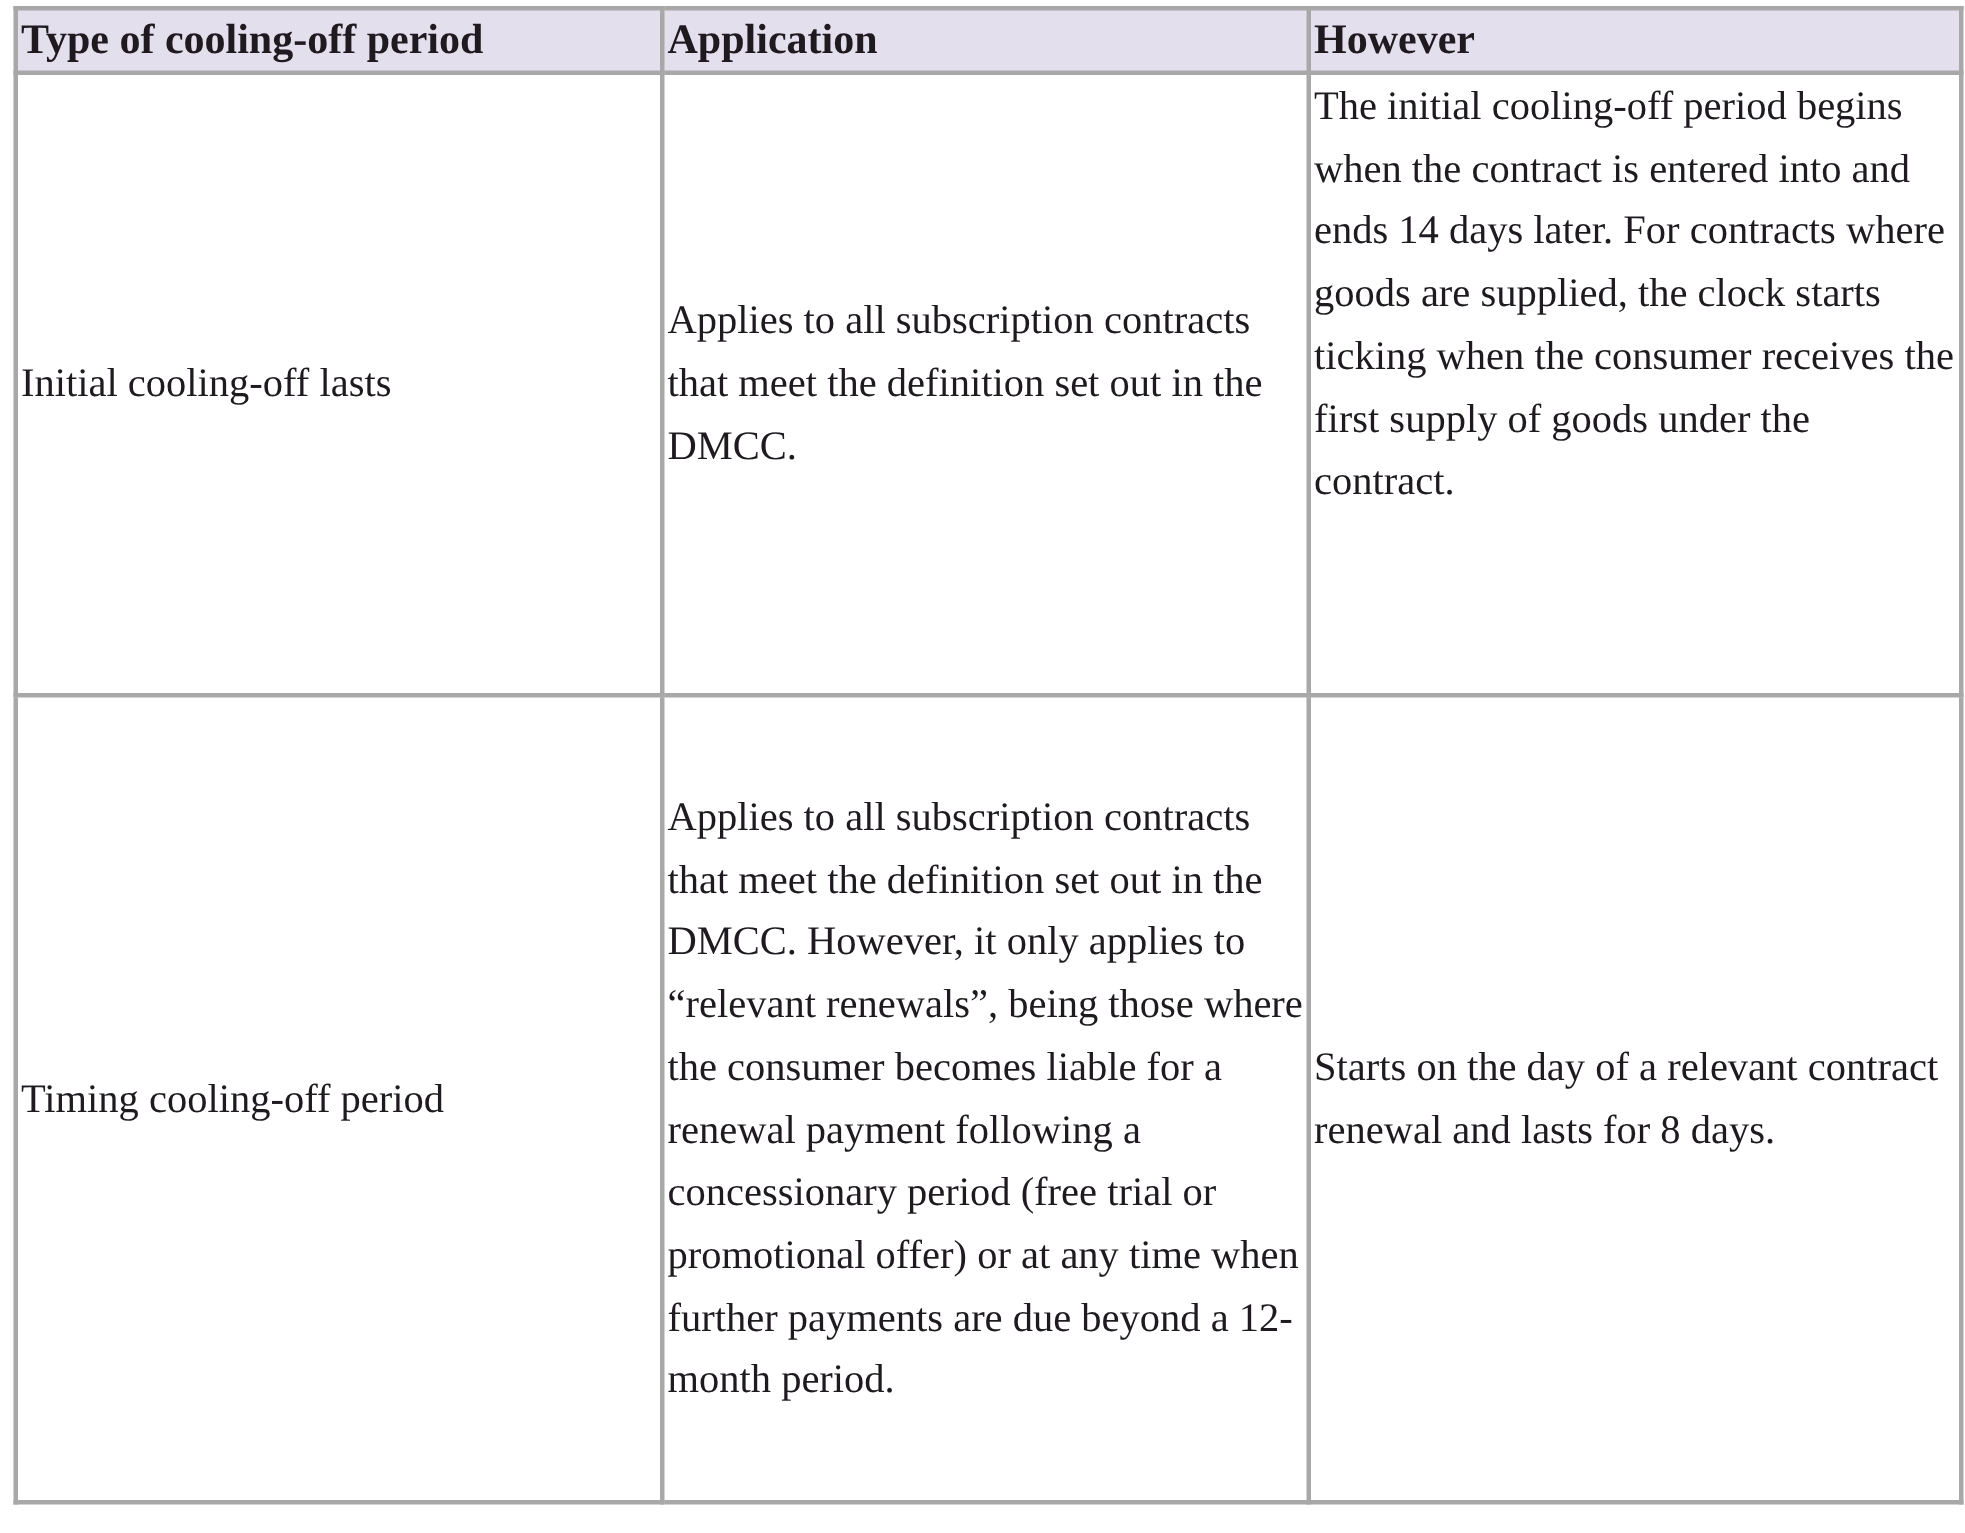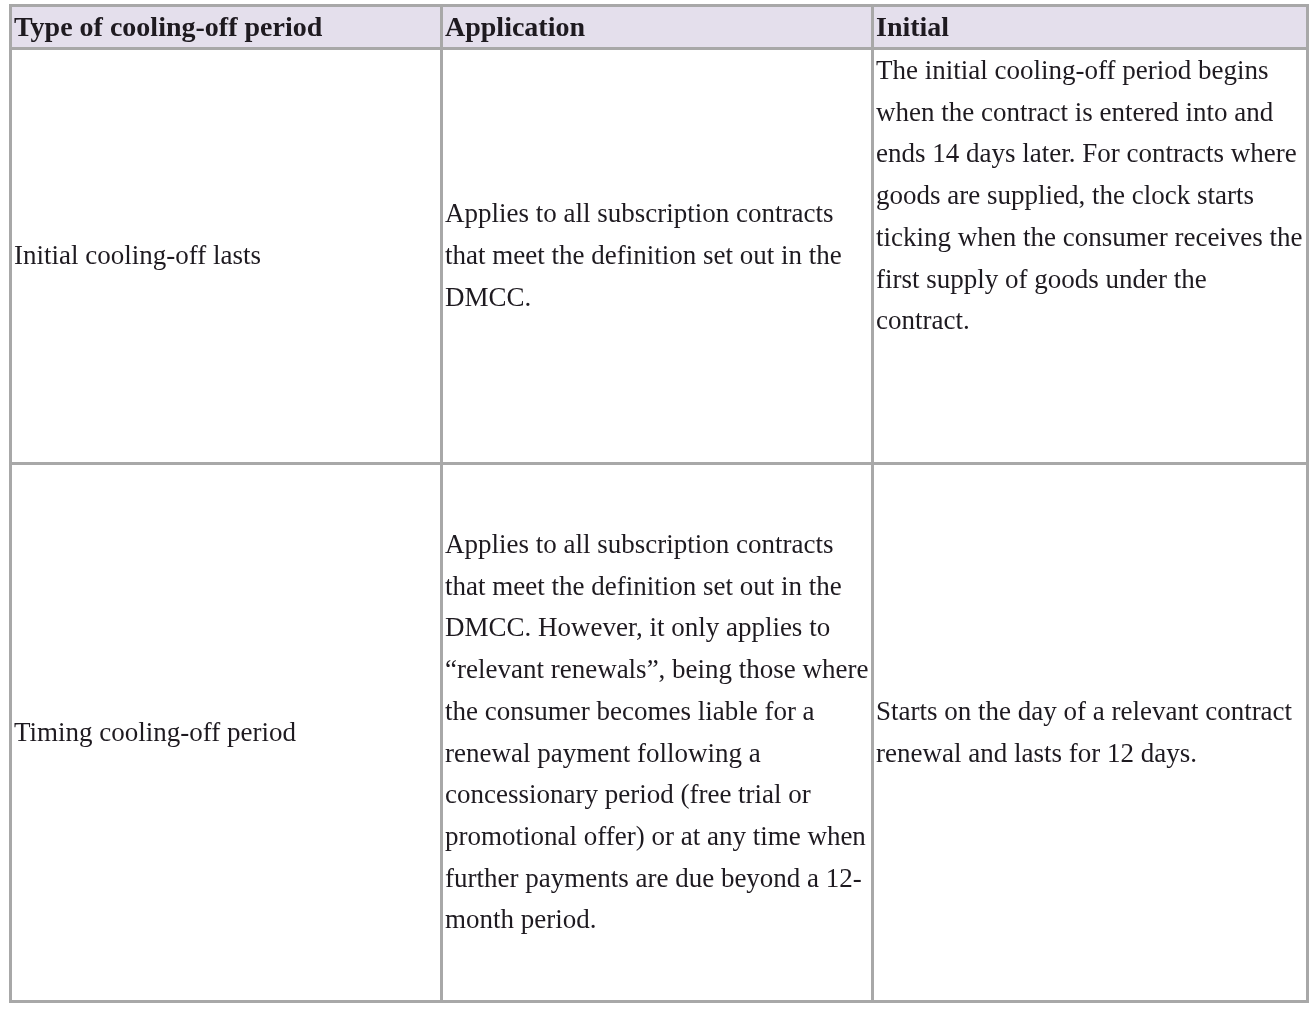--- a/index.html
+++ b/index.html
@@ -18,28 +18,28 @@
   .timing1 { vertical-align: top; margin-top: 40px; }
 </style>
 </head>
 <body>
 
 <table>
   <thead>
     <tr>
       <th class="c1">Type of cooling-off period</th>
       <th class="c2">Application</th>
-      <th class="c3">Initial</th>
+      <th class="c3">However</th>
     </tr>
   </thead>
   <tbody>
     <tr class="r1">
       <td>Initial cooling-off lasts</td>
       <td>Applies to all subscription contracts that meet the definition set out in the DMCC.</td>
       <td class="timing1">The initial cooling-off period begins when the contract is entered into and ends 14 days later. For contracts where goods are supplied, the clock starts ticking when the consumer receives the first supply of goods under the contract.</td>
     </tr>
     <tr class="r2">
       <td>Timing cooling-off period</td>
       <td>Applies to all subscription contracts that meet the definition set out in the DMCC. However, it only applies to “relevant renewals”, being those where the consumer becomes liable for a renewal payment following a concessionary period (free trial or promotional offer) or at any time when further payments are due beyond a 12-month period.</td>
-      <td>Starts on the day of a relevant contract renewal and lasts for 12 days.</td>
+      <td>Starts on the day of a relevant contract renewal and lasts for 8 days.</td>
     </tr>
   </tbody>
 </table>
 
 </body></html>

